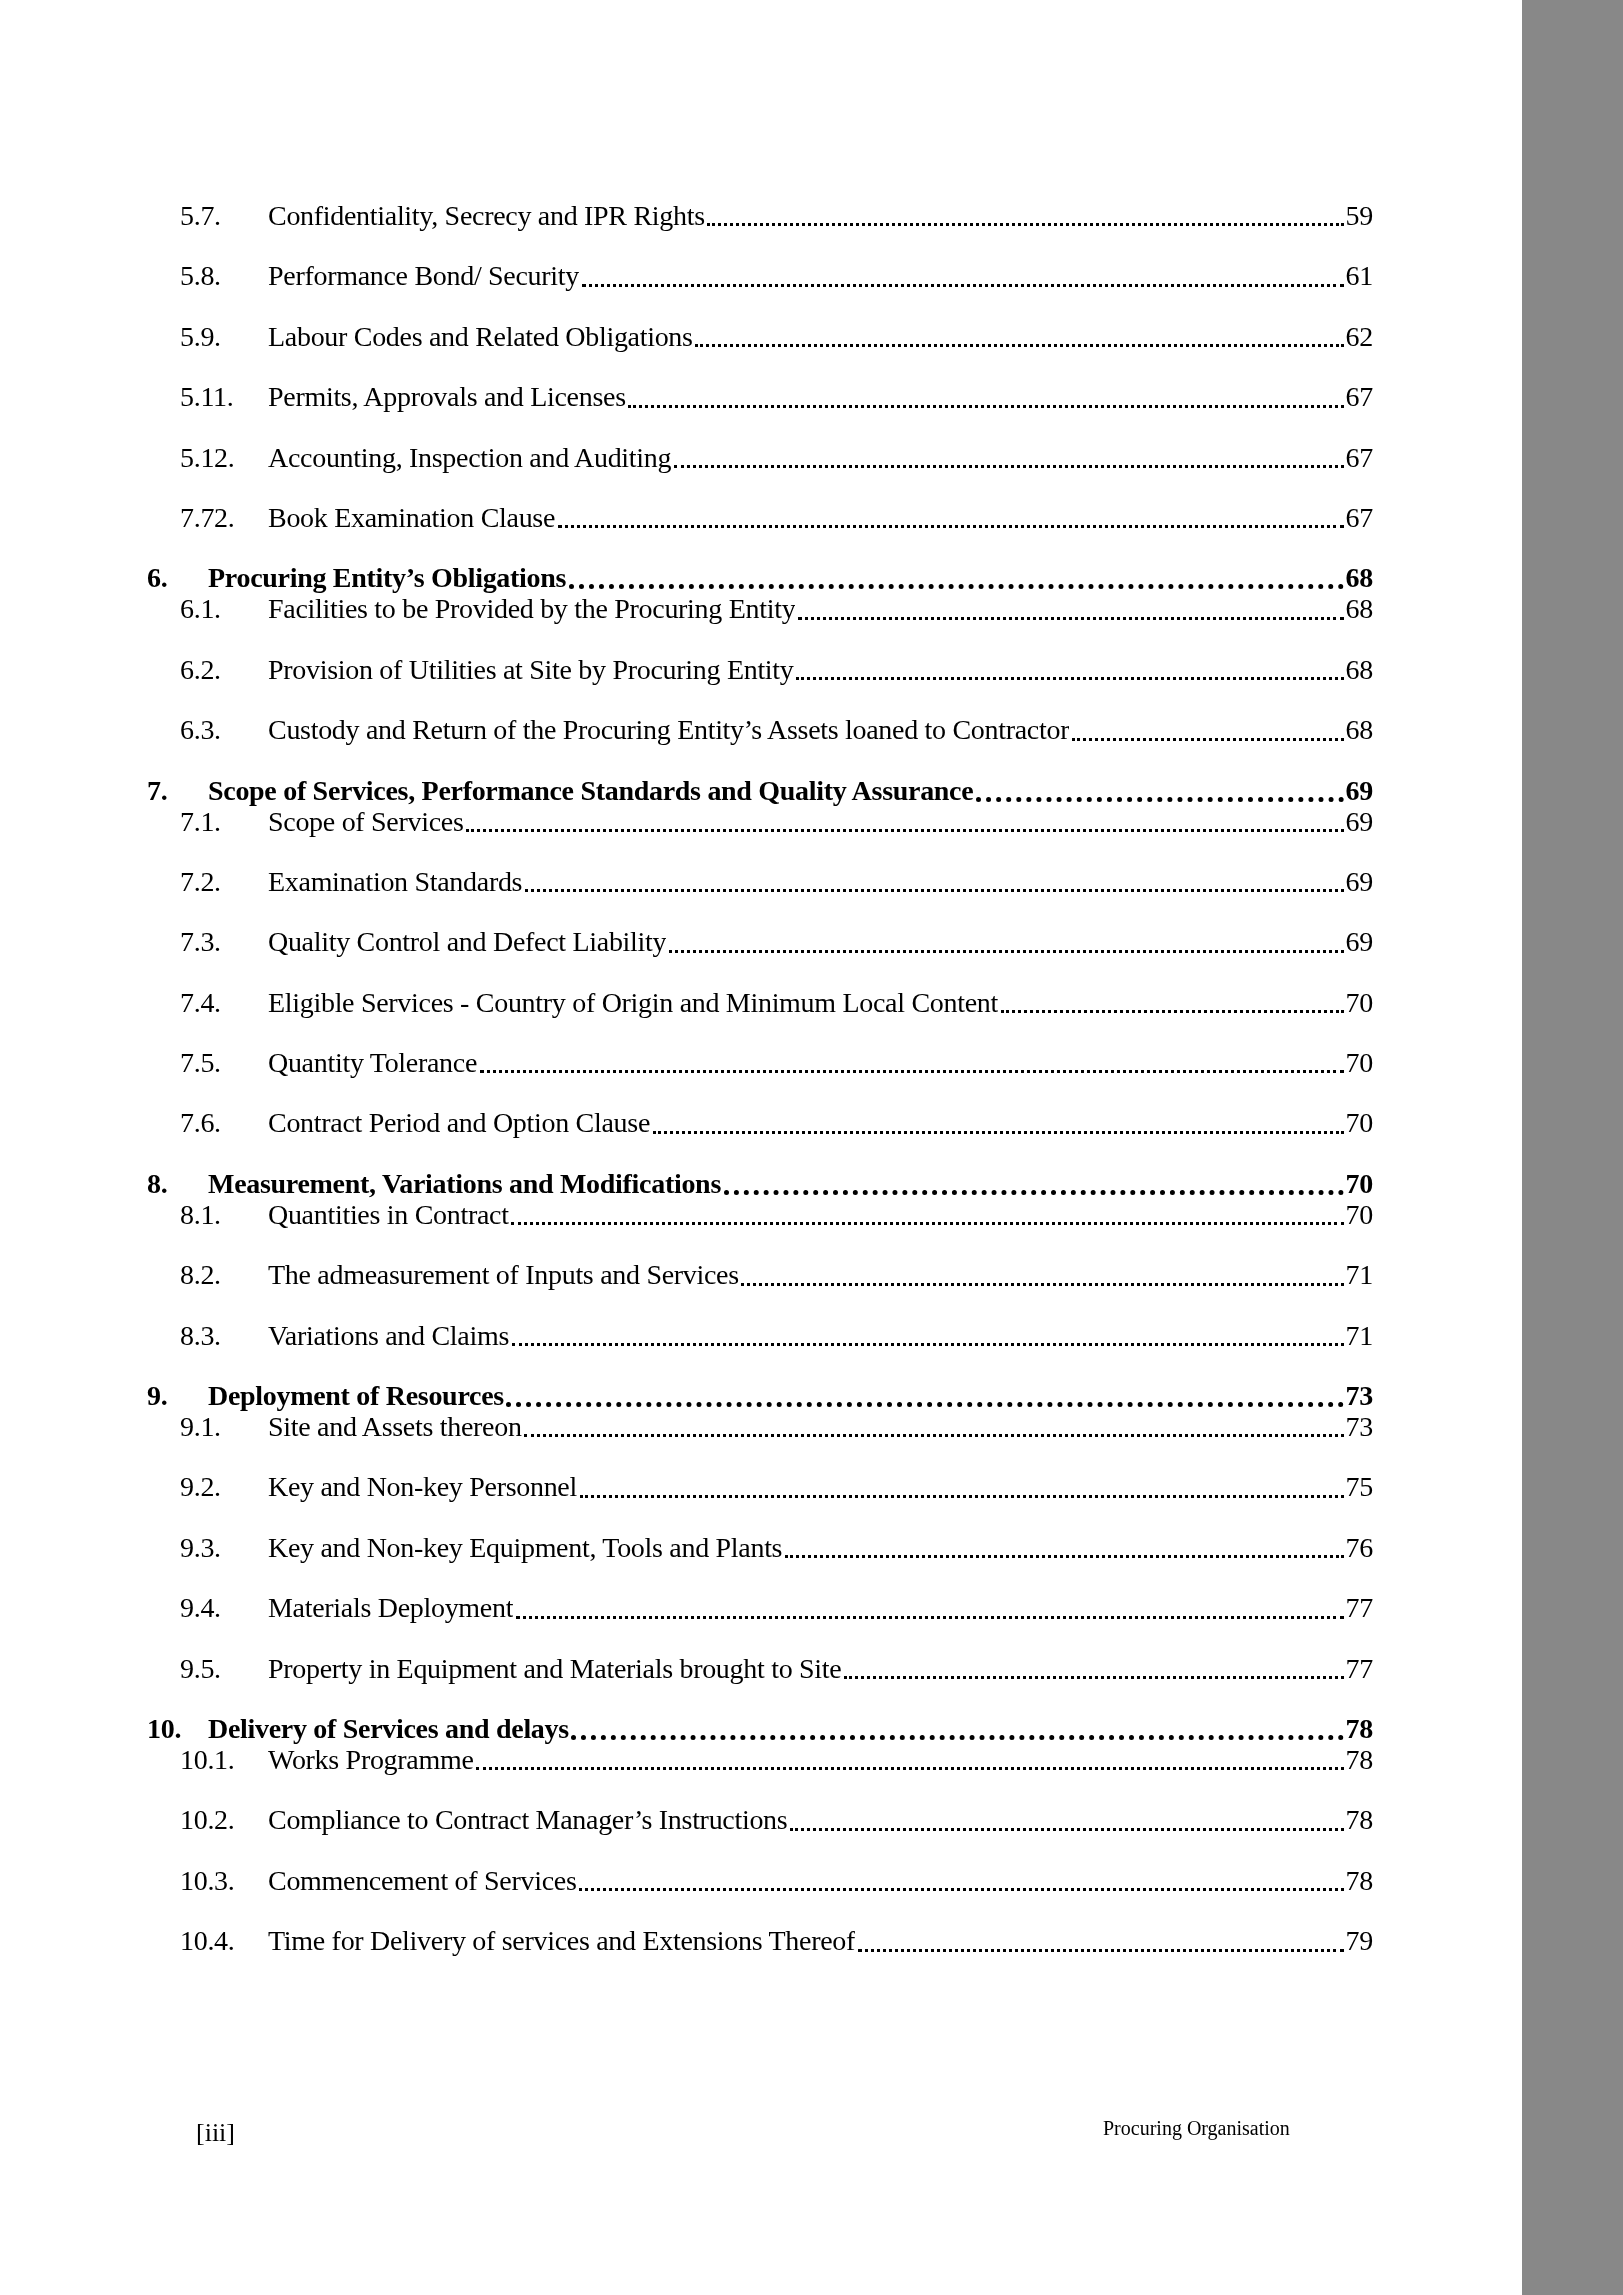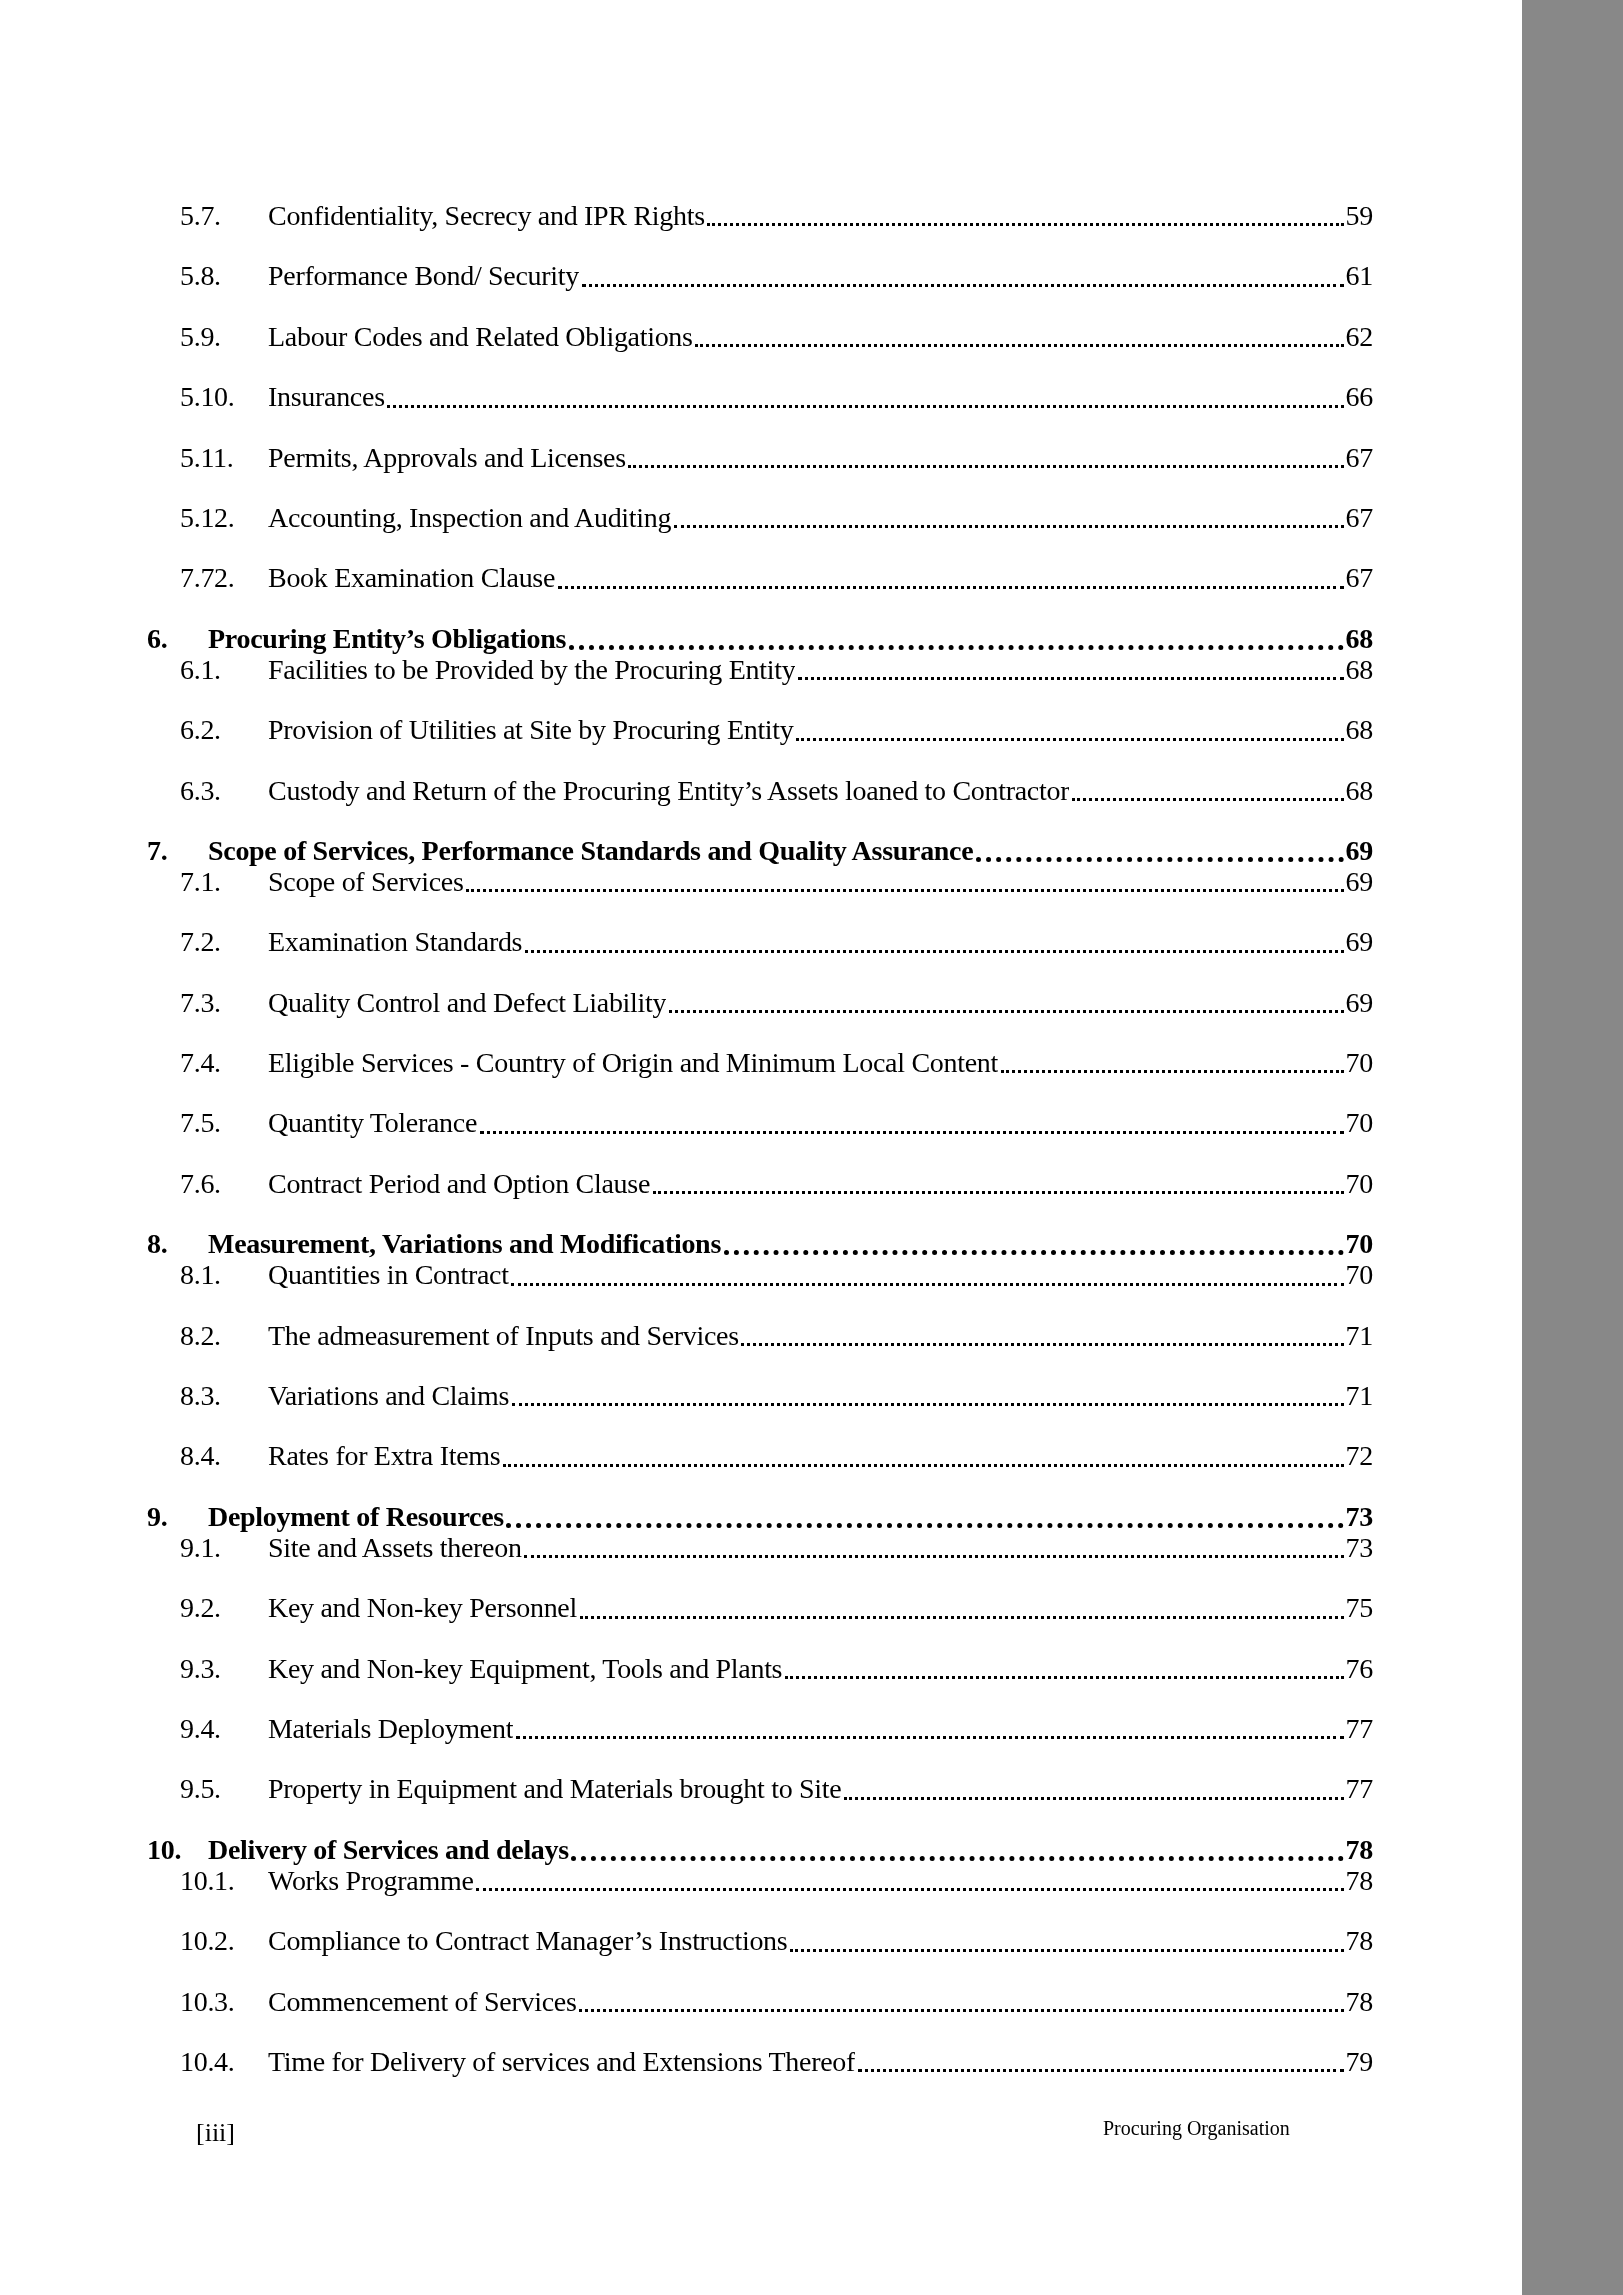--- a/index.html
+++ b/index.html
@@ -99,26 +99,20 @@
         <span class="leader"></span>
         <span class="pagenum">61</span>
       </div>
       <div class="toc-row sub">
         <span class="num">5.9.</span>
         <span class="label">Labour Codes and Related Obligations</span>
         <span class="leader"></span>
         <span class="pagenum">62</span>
       </div>
       <div class="toc-row sub">
-        <span class="num">5.10.</span>
-        <span class="label">Insurances</span>
-        <span class="leader"></span>
-        <span class="pagenum">66</span>
-      </div>
-      <div class="toc-row sub">
         <span class="num">5.11.</span>
         <span class="label">Permits, Approvals and Licenses</span>
         <span class="leader"></span>
         <span class="pagenum">67</span>
       </div>
       <div class="toc-row sub">
         <span class="num">5.12.</span>
         <span class="label">Accounting, Inspection and Auditing</span>
         <span class="leader"></span>
         <span class="pagenum">67</span>
@@ -211,26 +205,20 @@
         <span class="num">8.2.</span>
         <span class="label">The admeasurement of Inputs and Services</span>
         <span class="leader"></span>
         <span class="pagenum">71</span>
       </div>
       <div class="toc-row sub">
         <span class="num">8.3.</span>
         <span class="label">Variations and Claims</span>
         <span class="leader"></span>
         <span class="pagenum">71</span>
-      </div>
-      <div class="toc-row sub">
-        <span class="num">8.4.</span>
-        <span class="label">Rates for Extra Items</span>
-        <span class="leader"></span>
-        <span class="pagenum">72</span>
       </div>
       <div class="toc-row main">
         <span class="num">9.</span>
         <span class="label">Deployment of Resources</span>
         <span class="leader"></span>
         <span class="pagenum">73</span>
       </div>
       <div class="toc-row sub">
         <span class="num">9.1.</span>
         <span class="label">Site and Assets thereon</span>

